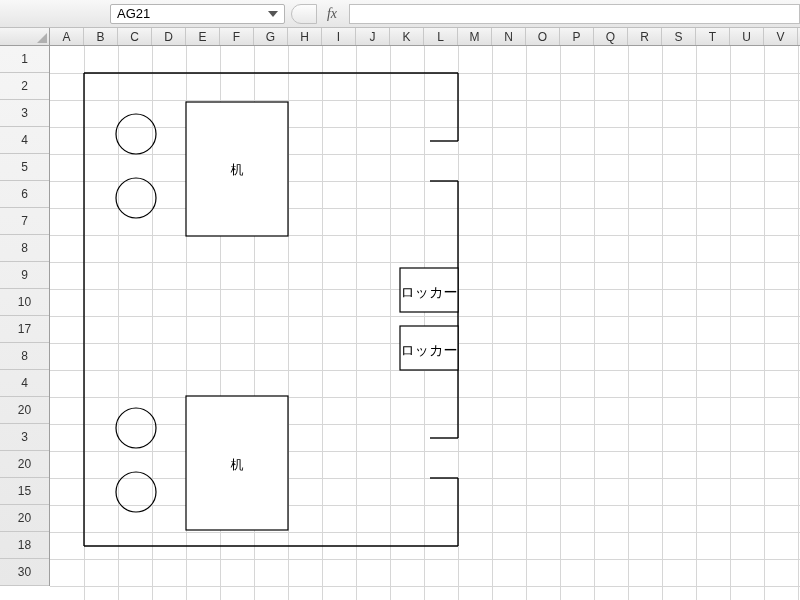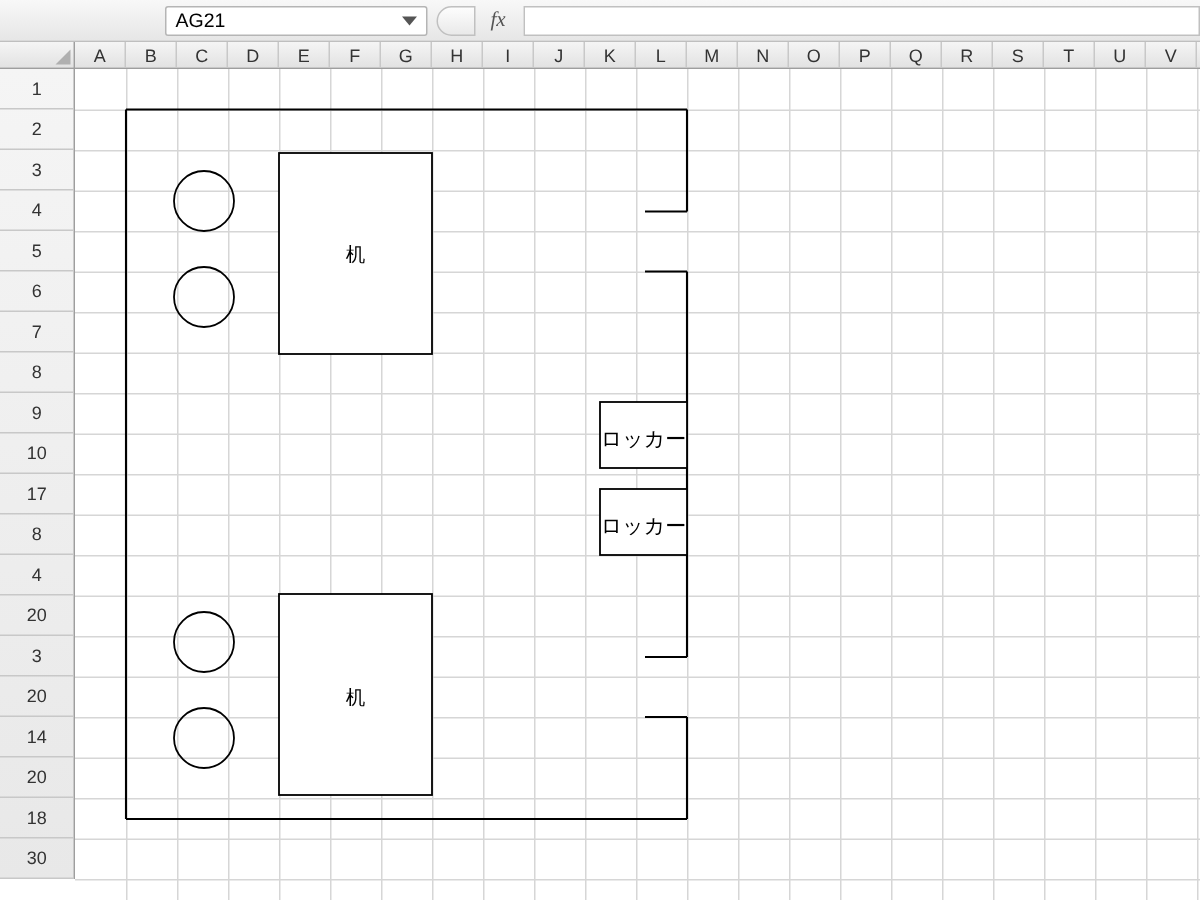--- a/index.html
+++ b/index.html
@@ -220,21 +220,21 @@
       <div>7</div>
       <div>8</div>
       <div>9</div>
       <div>10</div>
       <div>17</div>
       <div>8</div>
       <div>4</div>
       <div>20</div>
       <div>3</div>
       <div>20</div>
-      <div>14</div>
+      <div>15</div>
       <div>20</div>
       <div>18</div>
       <div>30</div>
     </div>
 
     <div class="cells" id="cells">
         <div class="col-line" style="left: 34px;"></div>
         <div class="col-line" style="left: 68px;"></div>
         <div class="col-line" style="left: 102px;"></div>
         <div class="col-line" style="left: 136px;"></div>

